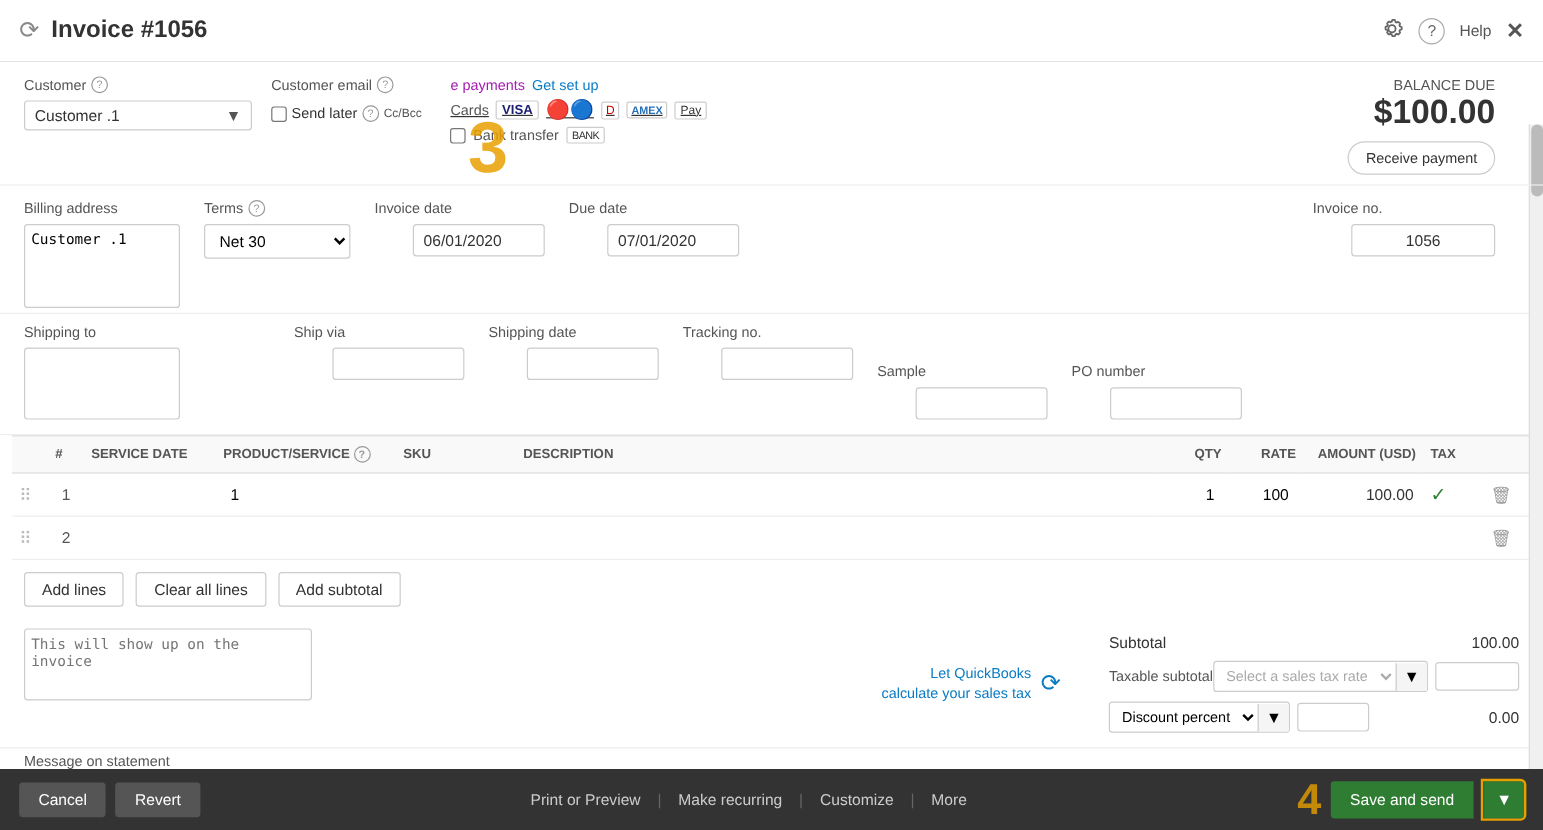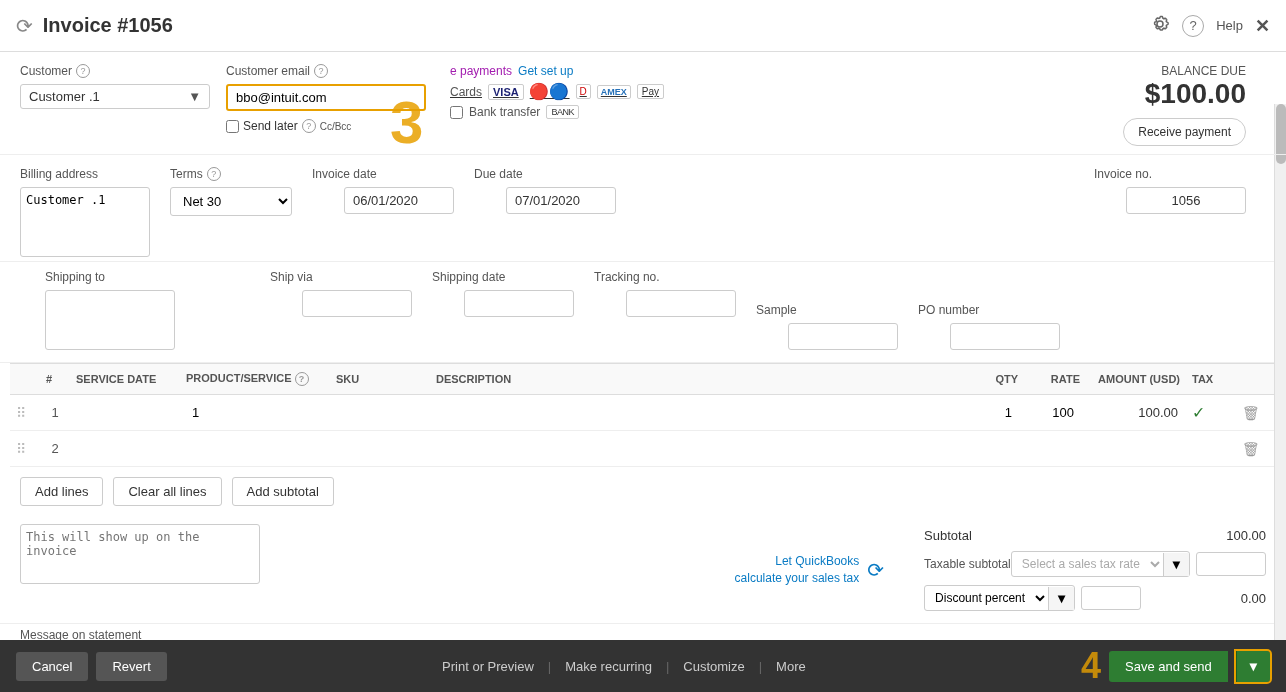--- a/index.html
+++ b/index.html
@@ -132,23 +132,20 @@
         <span>Customer .1</span>
         <span style="color:#555;">▼</span>
       </div>
     </div>
 
     <div style="display:flex;flex-direction:column;gap:4px;">
       <div class="field-label">
         <span>Customer email</span>
         <span class="info-icon">?</span>
       </div>
-      <div class="email-field-wrapper">
-        <input class="email-input" type="text" value="bbo@intuit.com" style="">
-      </div>
       <div class="send-later-row">
         <input type="checkbox" style="">
         <span style="font-size:12px;">Send later</span>
         <span class="info-icon">?</span>
         <span style="color:#555;font-size:10px;cursor:pointer;">Cc/Bcc</span>
       </div>
     </div>
 
     <div style="display:flex;flex-direction:column;gap:4px;margin-left:8px;">
       <div style="display:flex;align-items:center;gap:6px;">
@@ -207,21 +204,21 @@
     </div>
 
     <div style="display:flex;flex-direction:column;gap:4px;margin-left:auto;margin-right:20px;">
       <div class="field-label">Invoice no.</div>
       <input type="text" class="field-input" style="width: 120px; text-align: center;" value="1056">
     </div>
   </div>
 
   <div style="padding:8px 20px 12px; display:flex; gap:20px; flex-wrap:wrap; align-items:flex-start; border-bottom:1px solid #eee;">
 
-    <div style="display:flex;flex-direction:column;gap:4px;margin-left:25px;">
+    <div style="display:flex;flex-direction:column;gap:4px;">
       <div class="field-label">Shipping to</div>
       <textarea class="shipping-to" style=""></textarea>
     </div>
 
     <div style="display:flex;flex-direction:column;gap:4px;margin-left:75px;">
       <div class="field-label">Ship via</div>
       <input type="text" class="field-input field-input-medium" style="">
     </div>
 
     <div style="display:flex;flex-direction:column;gap:4px;">

